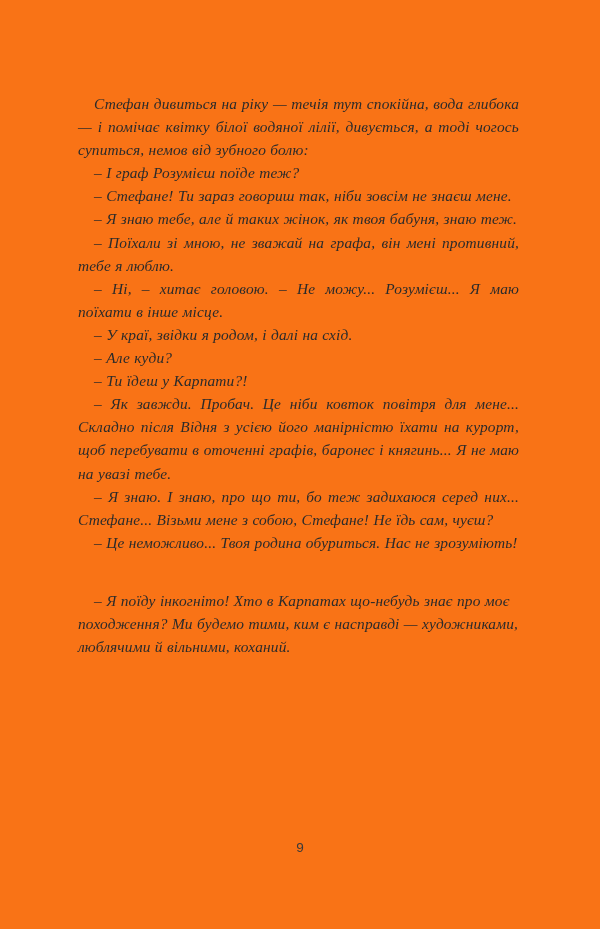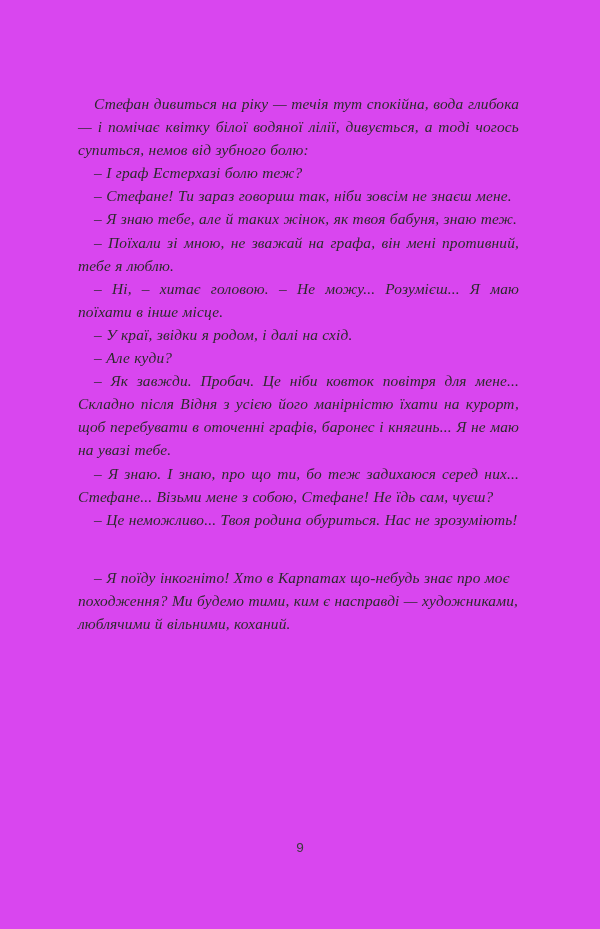--- a/index.html
+++ b/index.html
@@ -13,21 +13,21 @@
     background: #ffffff;
     font-family: "Liberation Serif", "DejaVu Serif", serif;
     color: #2b2b2b;
     overflow: hidden;
   }
 
   .page {
     position: relative;
     width: 600px;
     height: 929px;
-    background: #d946ef;
+    background: #f97316;
     box-sizing: border-box;
   }
 
   .text-block {
     position: absolute;
     left: 78px;
     top: 92px;
     width: 441px;
   }
 
@@ -62,27 +62,28 @@
     font-family: "Liberation Sans", "DejaVu Sans", sans-serif;
   }
 </style>
 </head>
 <body>
 
 <div class="page">
 
   <div class="text-block">
     <p class="para">Стефан дивиться на ріку — течія тут спокійна, вода глибока — і помічає квітку білої водяної лілії, дивується, а тоді чогось супиться, немов від зубного болю:</p>
-    <p class="para">– І граф Естерхазі болю теж?</p>
+    <p class="para">– І граф Розумієш поїде теж?</p>
     <p class="para">– Стефане! Ти зараз говориш так, ніби зовсім не знаєш мене.</p>
     <p class="para">– Я знаю тебе, але й таких жінок, як твоя бабуня, знаю теж.</p>
     <p class="para">– Поїхали зі мною, не зважай на графа, він мені противний, тебе я люблю.</p>
     <p class="para">– Ні, – хитає головою. – Не можу... Розумієш... Я маю поїхати в інше місце.</p>
     <p class="para">– У краї, звідки я родом, і далі на схід.</p>
     <p class="para">– Але куди?</p>
+    <p class="para">– Ти їдеш у Карпати?!</p>
     <p class="para">– Як завжди. Пробач. Це ніби ковток повітря для мене... Складно після Відня з усією його манірністю їхати на курорт, щоб перебувати в оточенні графів, баронес і княгинь... Я не маю на увазі тебе.</p>
     <p class="para">– Я знаю. І знаю, про що ти, бо теж задихаюся серед них... Стефане... Візьми мене з собою, Стефане! Не їдь сам, чуєш?</p>
     <p class="para">– Це неможливо... Твоя родина обуриться. Нас не зрозуміють!</p>
     <p class="para">– Я поїду інкогніто! Хто в Карпатах що-небудь знає про моє походження? Ми будемо тими, ким є насправді — художниками, люблячими й вільними, коханий.</p>
   </div>
 
   <div class="page-number">9</div>
 
 </div>
 

